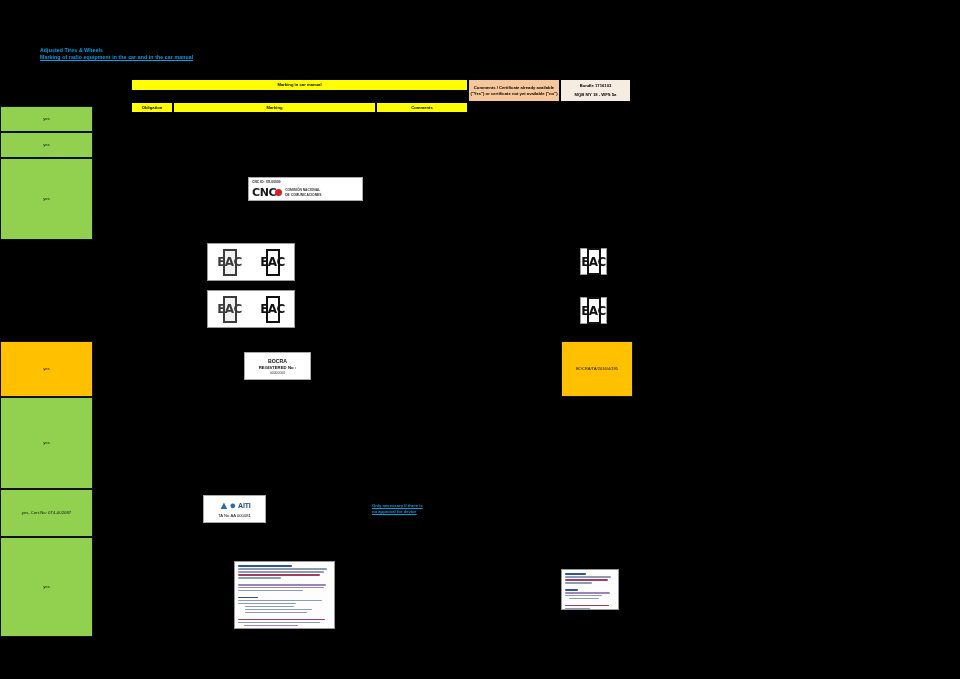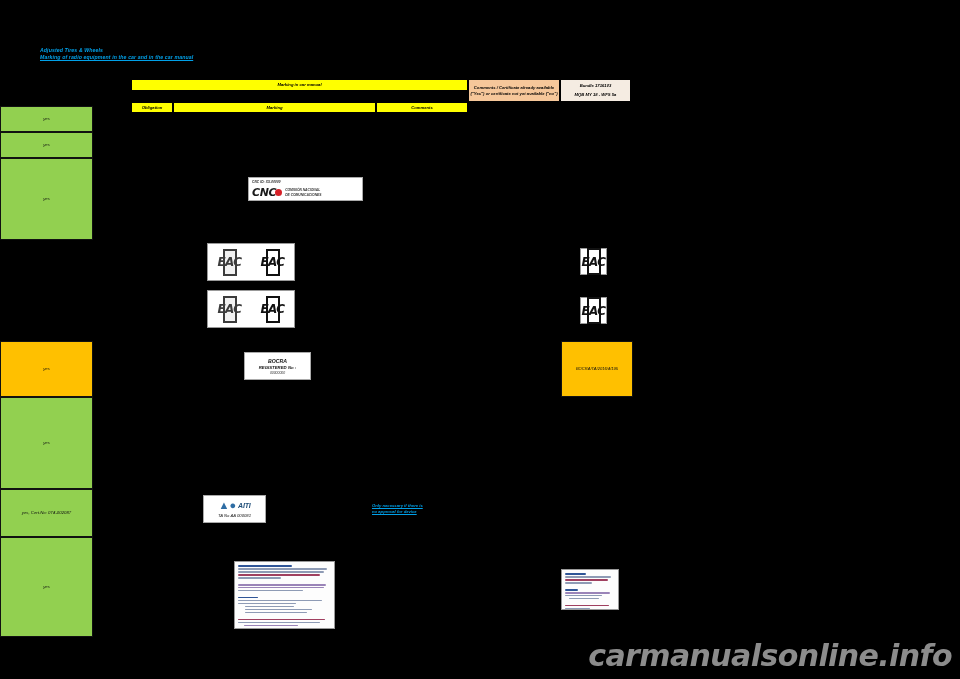--- a/index.html
+++ b/index.html
@@ -5,21 +5,21 @@
   * { box-sizing: border-box; }
   html, body { margin: 0; padding: 0; }
   body {
     width: 960px;
     height: 679px;
     background: #000000;
     font-family: "Liberation Sans", sans-serif;
     overflow: hidden;
     position: relative;
   }
-  #stage { position: absolute; inset: 0; font-style: italic; }
+  #stage { position: absolute; inset: 0; }
 
   .abs { position: absolute; }
 
   
   .doc-head { left: 40px; top: 47px; width: 420px; }
   .doc-head div {
     color: #00a0e8;
     font-weight: bold;
     font-size: 5.2px;
     line-height: 7px;
@@ -301,15 +301,14 @@
     <div class="tl gap"></div>
     <div class="tl hdg" style="width:26%"></div>
     <div class="tl lilac" style="width:90%"></div>
     <div class="tl txt" style="width:74%"></div>
     <div class="tl txt" style="width:60%; margin-left:8%"></div>
     <div class="tl gap"></div>
     <div class="tl red" style="width:88%"></div>
     <div class="tl txt" style="width:50%"></div>
   </div>
 
-  <div class="watermark">carmanualsonline.info</div>
 
 </div>
 
 </body></html>

